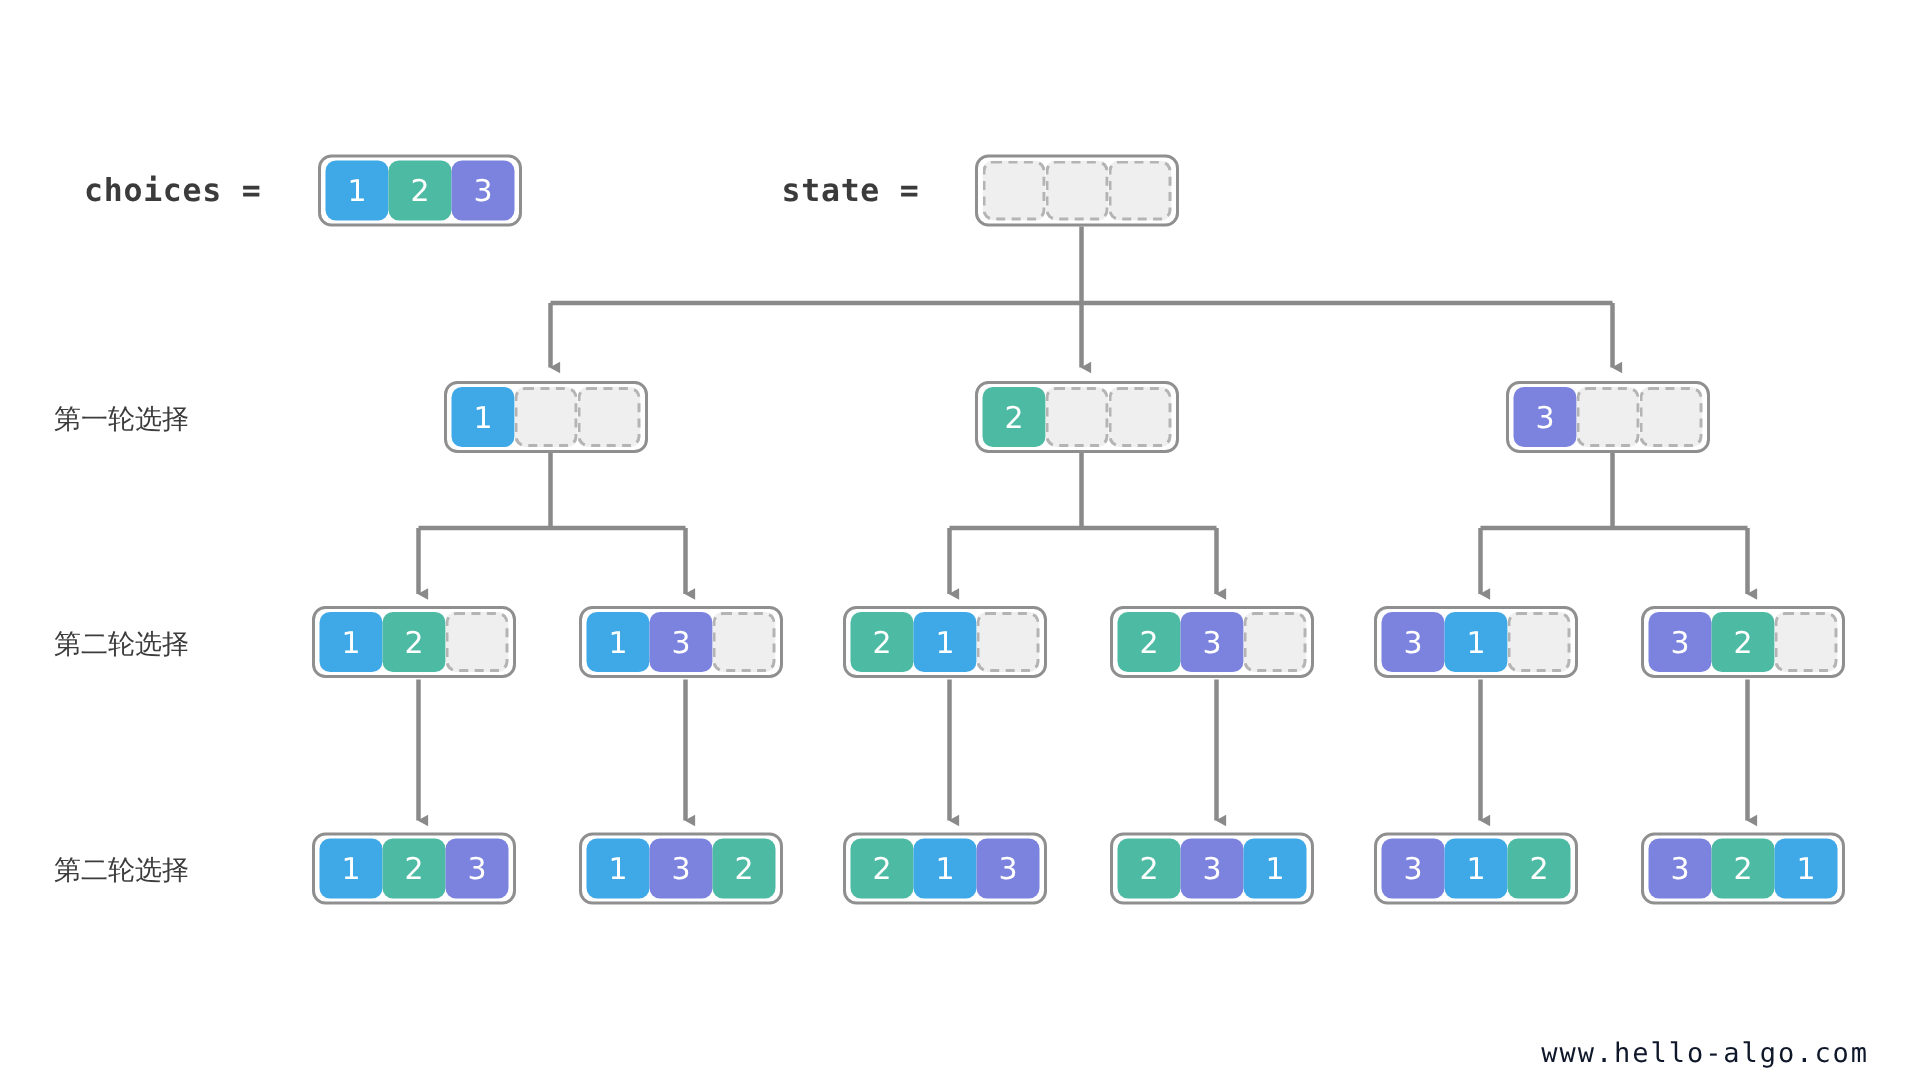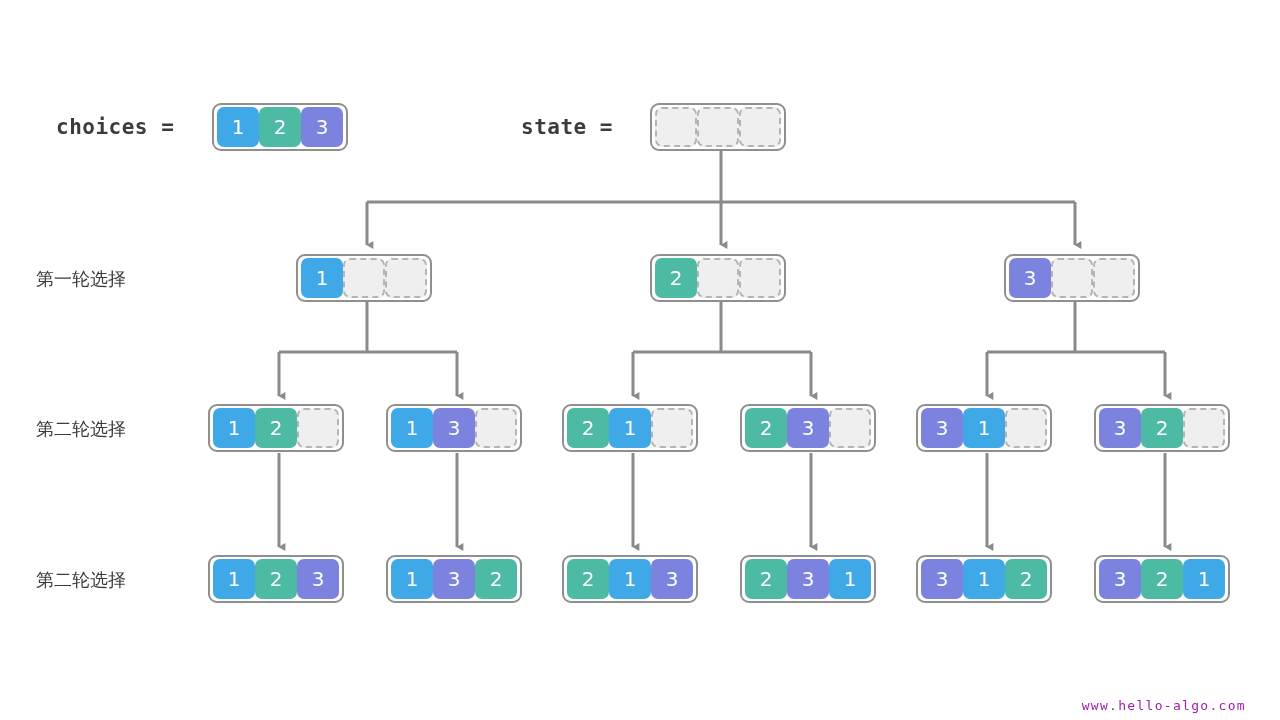--- a/index.html
+++ b/index.html
@@ -88,22 +88,22 @@
 
   
   .node.big  { height: 48px; }
   .node.big  .cell { width: 42px; height: 40px; }
 
   .watermark {
     position: absolute;
     right: 34px;
     bottom: 22px;
     font-family: "DejaVu Sans Mono", "Liberation Mono", monospace;
-    font-size: 13px;
-    color: #a21caf;
+    font-size: 18px;
+    color: #0f172a;
     letter-spacing: 1.3px;
     white-space: nowrap;
   }
 </style>
 </head>
 <body>
 
 <div id="canvas">
 
   <svg id="wires" viewBox="0 0 1280 720" width="1280" height="720">

